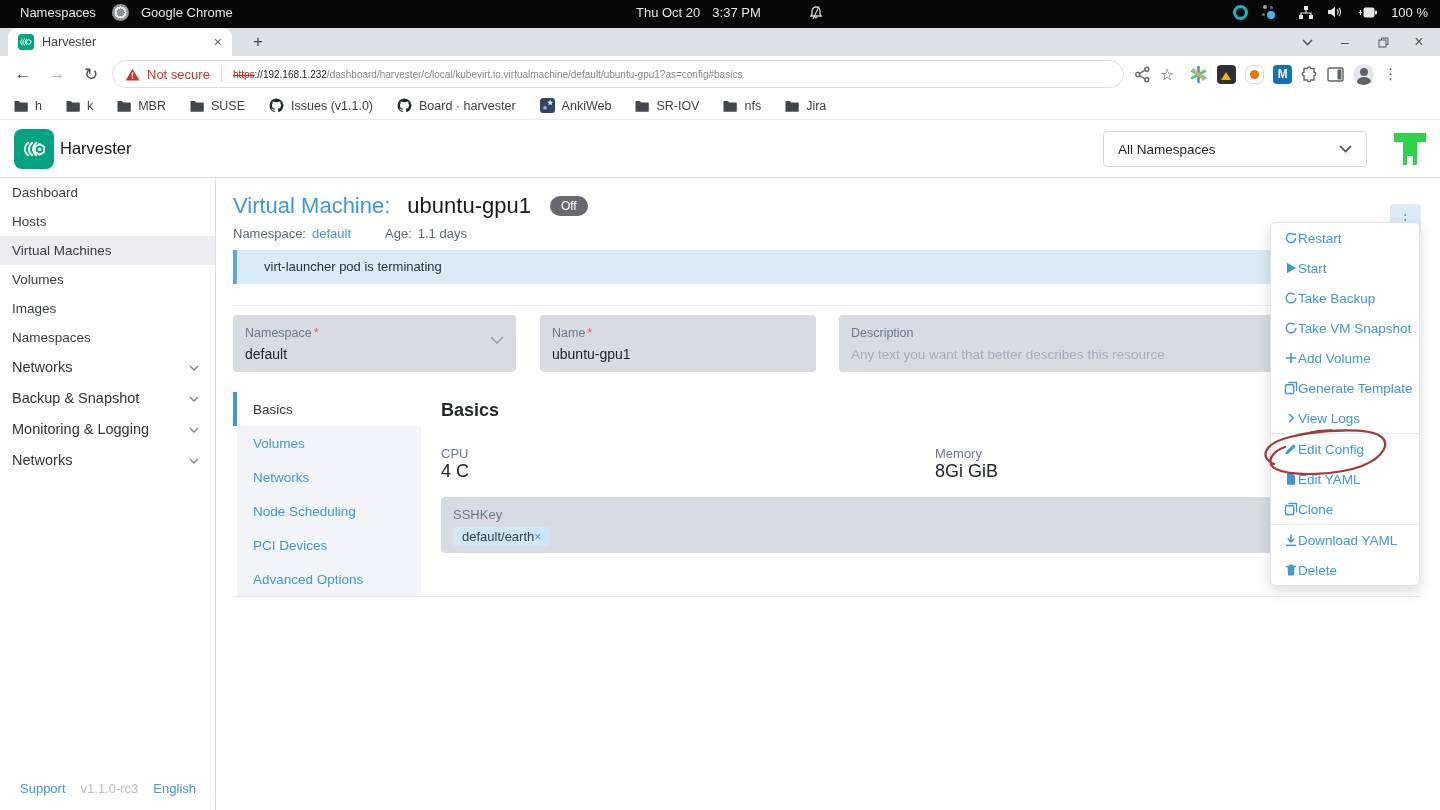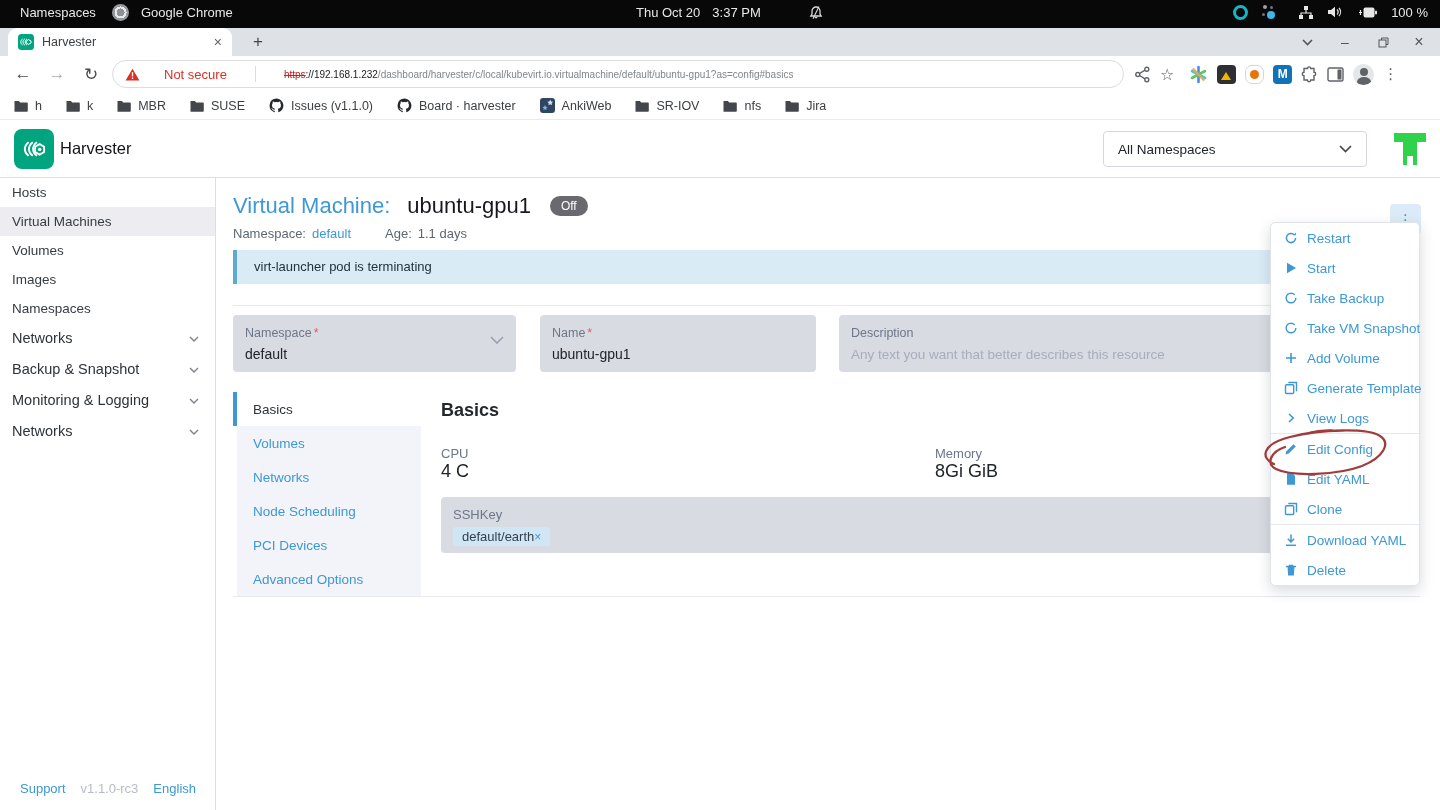--- a/index.html
+++ b/index.html
@@ -28,21 +28,21 @@
   .tab { position:absolute; left:8px; top:0; width:224px; height:28px; background:#fff; border-radius:9px 9px 0 0; display:flex; align-items:center; padding:0 10px; gap:8px; }
   .tab-title { font-size:12.5px; color:#3c4043; flex:1; }
   .tab-close { color:#5f6368; font-size:14px; cursor:default; }
   .newtab-btn { position:absolute; left:246px; top:3px; width:24px; height:22px; color:#44474c; font-size:17px; text-align:center; line-height:22px; }
   .win-ctl { position:absolute; top:2px; width:26px; height:24px; color:#53565b; font-size:14px; text-align:center; line-height:24px; }
 
   
   .toolbar { position:absolute; left:0; top:56px; width:1440px; height:36px; background:#fff; display:flex; align-items:center; }
   .nav-ic { font-size:17px; color:#494c50; width:34px; text-align:center; }
   .nav-ic.fwd { color:#a8abaf; }
-  .omnibox { margin-left:4px; width:1012px; height:28px; border:1px solid #dadce0; border-radius:14px; background:#fff; display:flex; align-items:center; padding:0 12px; gap:24px; }
+  .omnibox { margin-left:4px; width:1012px; height:28px; border:1px solid #dadce0; border-radius:14px; background:#fff; display:flex; align-items:center; padding:0 12px; gap:7px; }
   .warn-tri { width:15px; height:13px; flex:0 0 auto; }
   .notsecure { color:#d93025; font-size:13px; white-space:nowrap; }
   .ob-sep { width:1px; height:16px; background:#dadce0; margin:0 4px; }
   .url { font-size:10px; white-space:nowrap; overflow:hidden; }
   .url .scheme { color:#c5221f; text-decoration:line-through; }
   .url .host { color:#202124; }
   .url .path { color:#80868b; }
   .tb-right { display:flex; align-items:center; gap:9px; margin-left:10px; }
   .ext-sq { width:19px; height:19px; border-radius:4px; display:flex; align-items:center; justify-content:center; }
   .ext-m { background:#1272b6; color:#fff; font-size:12px; font-weight:bold; }
@@ -84,21 +84,21 @@
   .vm-title .nm { font-size:22px; color:#17191d; }
   .badge-off { background:#69696f; color:#fff; font-size:12px; padding:3px 11px; border-radius:11px; margin-left:2px; }
   .vm-sub { position:absolute; left:17px; top:48px; font-size:13px; color:#5d6772; display:flex; gap:6px; }
   .vm-sub .lnk { color:#3d98d3; }
   .vm-sub .gap { width:22px; }
   .btn-group { position:absolute; left:1016px; top:26px; display:flex; z-index:1; }
   .btn { height:31px; font-size:14px; display:flex; align-items:center; justify-content:center; }
   .btn-detail { width:80px; background:#dadde3; color:#24272b; border-radius:4px 0 0 4px; }
   .btn-config { width:73px; background:#3d98d3; color:#fff; border-radius:0 4px 4px 0; }
   .btn-kebab { position:absolute; left:1174px; top:26px; width:31px; height:31px; background:#dcebf7; border-radius:4px; color:#3d98d3; font-size:15px; text-align:center; line-height:31px; z-index:1; }
-  .banner { position:absolute; left:17px; top:72px; width:1187px; height:34px; background:#d9ecf6; border-left:4px solid #5fa8d0; font-size:13px; color:#22333d; line-height:34px; padding-left:17px; }
+  .banner { position:absolute; left:17px; top:72px; width:1187px; height:34px; background:#d9ecf6; border-left:4px solid #5fa8d0; font-size:13px; color:#22333d; line-height:34px; padding-left:27px; }
   .hr1 { position:absolute; left:17px; top:127px; width:1187px; height:1px; background:#e8e9ee; }
   .fbox { position:absolute; top:137px; height:57px; background:#d9dbe2; border-radius:4px; padding:8px 12px; }
   .fbox .lbl { font-size:12.5px; color:#6c7789; }
   .fbox .req { color:#e05c5c; margin-left:2px; }
   .fbox .val { font-size:14px; color:#20242b; margin-top:5px; }
   .fbox .ph { font-size:13.5px; color:#a6adbb; margin-top:6px; white-space:nowrap; overflow:hidden; }
   .fbox .chev { position:absolute; right:12px; top:21px; }
 
   .tabcol { position:absolute; left:21px; top:214px; width:184px; height:204px; background:#f3f4f9; }
   .tabrow { height:34px; display:flex; align-items:center; padding-left:16px; font-size:13.5px; color:#3d98d3; }
@@ -110,21 +110,21 @@
   .kv-lbl { position:absolute; font-size:13px; color:#6c7789; }
   .kv-val { position:absolute; font-size:18px; color:#20242b; }
   .sshbox { position:absolute; left:225px; top:319px; width:979px; height:56px; background:#d9dbe2; border-radius:4px; padding:8px 12px; }
   .sshbox .lbl { font-size:13px; color:#6c7789; }
   .tagrow { margin-top:4px; }
   .tag { display:inline-flex; align-items:center; background:#d0e6f4; border-radius:3px; padding:2px 9px; font-size:13px; color:#33414d; }
   .tag .x { color:#3d98d3; font-size:12px; }
 
   
   .menu { position:absolute; left:1054px; top:44px; width:150px; background:#fff; border:1px solid #e0e3ea; border-radius:5px; box-shadow:0 5px 14px rgba(40,50,60,.18); z-index:5; padding:0; }
-  .mi { height:30px; display:flex; align-items:center; gap:9px; padding-left:13px; font-size:13.5px; color:#3d98d3; white-space:nowrap; }
+  .mi { height:30px; display:flex; align-items:center; padding-left:13px; font-size:13.5px; color:#3d98d3; white-space:nowrap; }
   .mi svg { flex:0 0 auto; }
   .msep { height:1px; background:#e6e8ee; }
   .annot { position:absolute; left:1034px; top:246px; z-index:6; pointer-events:none; }
 
   svg { display:block; }
 </style>
 </head>
 <body>
 
 <div class="screen">
@@ -339,20 +339,21 @@
           <path d="M1 1l5.5 5.5L12 1" fill="none" stroke="#45494e" stroke-width="1.7"></path>
         </svg>
     </div>
     <svg class="suse-logo" width="36" height="36" viewBox="0 0 36 36">
       <path d="M2 2h32v9H25v23H11V11H2z" fill="#30d24b"></path>
       <rect x="15" y="25" width="6" height="9" fill="#fff"></rect>
     </svg>
   </div>
 
   <div class="sidebar">
+    <div class="side-item">Dashboard</div>
     <div class="side-item">Hosts</div>
     <div class="side-item active">Virtual Machines</div>
     <div class="side-item">Volumes</div>
     <div class="side-item">Images</div>
     <div class="side-item">Namespaces</div>
     <div class="side-group">
         <span>Networks</span>
         <svg width="10" height="6" viewBox="0 0 10 6">
           <path d="M1 1l4 4 4-4" fill="none" stroke="#7c838b" stroke-width="1.4"></path>
         </svg>

